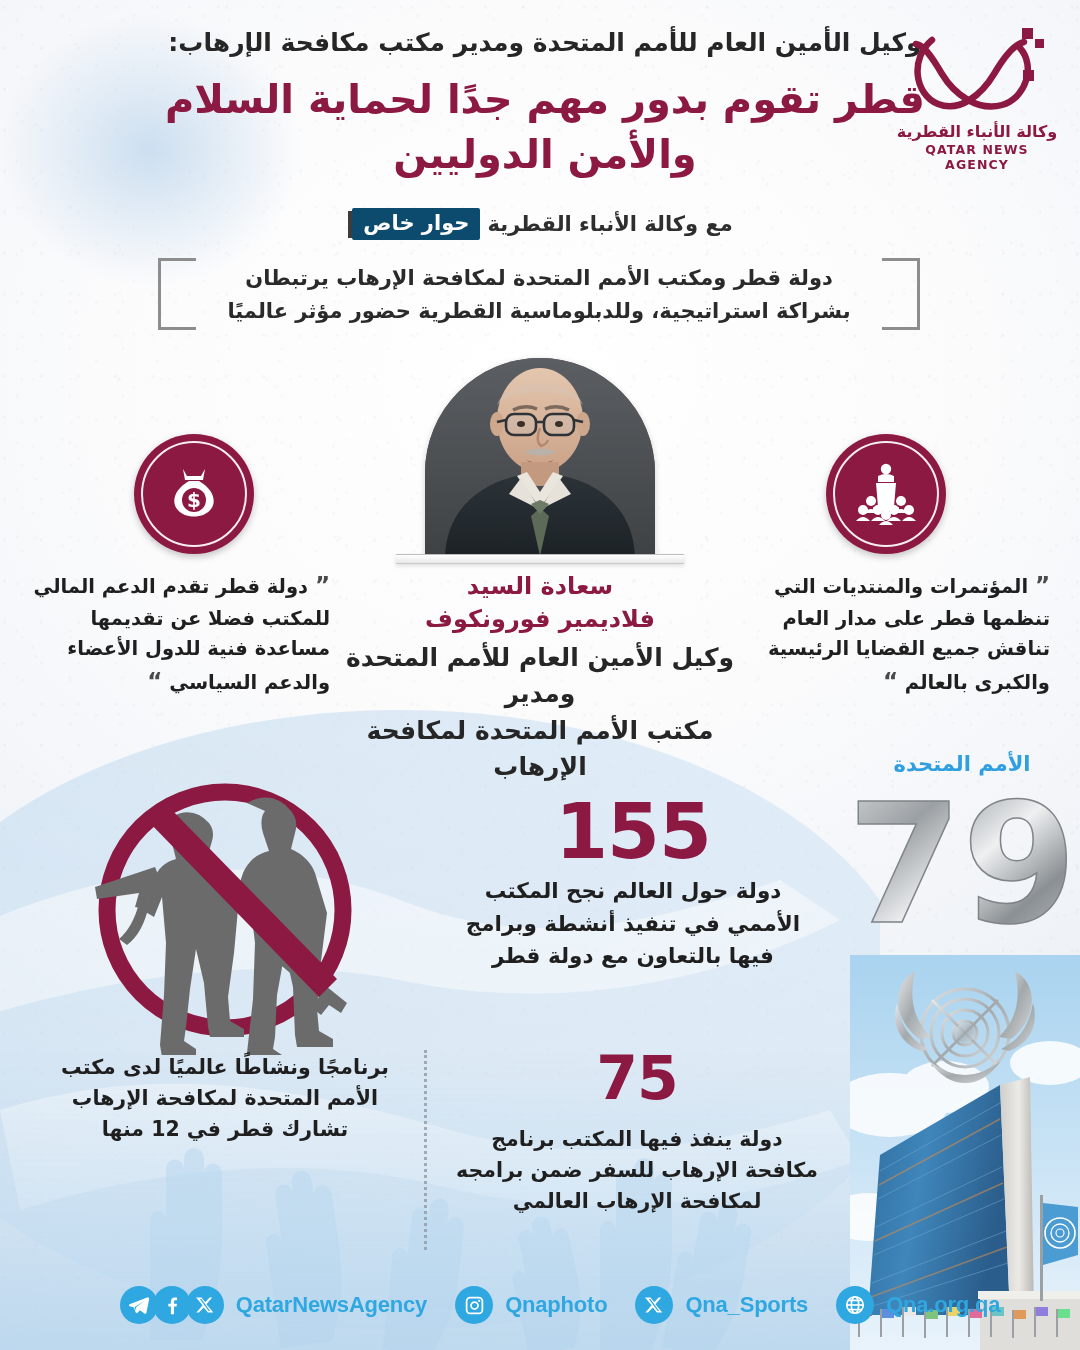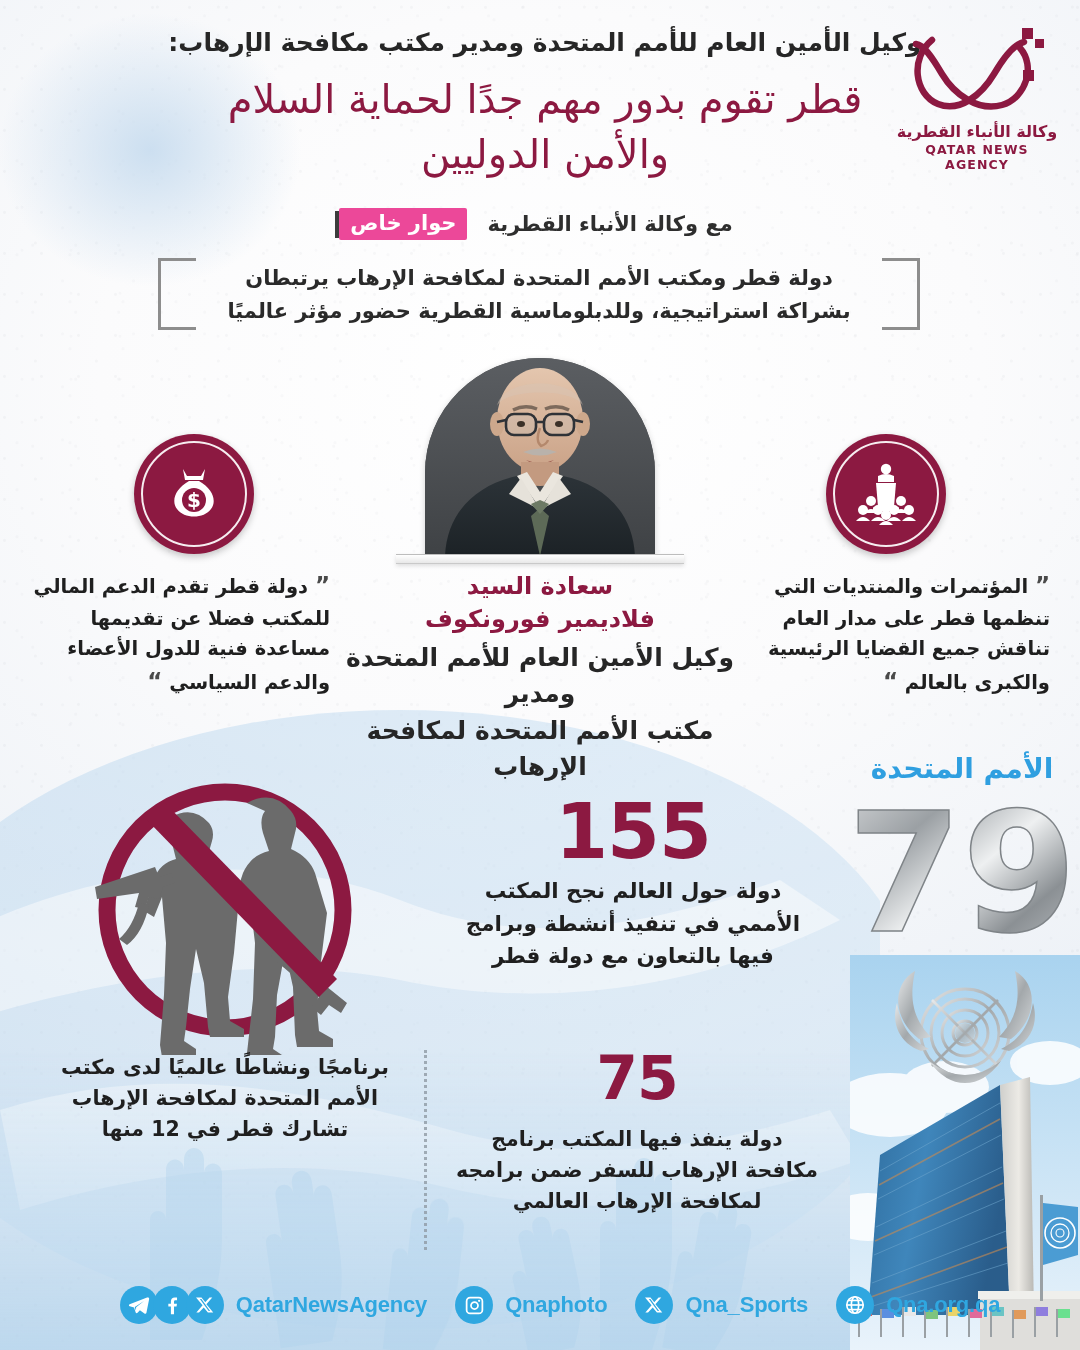--- a/index.html
+++ b/index.html
@@ -48,30 +48,30 @@
   .header { position:absolute; left:0; top:0; width:1080px; height:250px; }
 
   .kicker{
     position:absolute; right:150px; top:28px; width:770px;
     text-align:center; color:#262626;
     font-size:25px; font-weight:700; letter-spacing:-.2px;
   }
   .headline{
     position:absolute; right:150px; top:72px; width:770px;
     text-align:center; color:#8c1941;
-    font-size:40px; font-weight:400; line-height:1.38;
+    font-size:40px; font-weight:700; line-height:1.38;
   }
   .subtag{
     position:absolute; right:0; left:0; top:208px;
     display:flex; justify-content:center; align-items:center; gap:0;
   }
   .subtag .bar{ width:4px; height:27px; background:#3c3c3c; margin-left:8px; }
-  .subtag .plain{ color:#2e2e2e; font-size:21px; font-weight:700; padding:0 20px; }
+  .subtag .plain{ color:#2e2e2e; font-size:21px; font-weight:700; padding:0 7px; }
   .subtag .chip{
-    background:#ec4899; color:#ffffff; font-size:21px; font-weight:700;
+    background:#0c4a6e; color:#ffffff; font-size:21px; font-weight:700;
     padding:3px 11px 5px; border-radius:2px;
   }
 
   
   .qna-logo{ position:absolute; right:18px; top:18px; width:170px; height:160px; text-align:center; }
   .qna-mark{ width:150px; height:108px; margin:0 auto; display:block; }
   .qna-ar{ color:#8c1941; font-size:16px; font-weight:700; margin-top:-4px; letter-spacing:.2px;}
   .qna-en{ color:#8c1941; font-size:12.5px; font-weight:700; letter-spacing:1.1px; margin-top:1px;}
 
   
@@ -150,21 +150,21 @@
   .stat75 .stat-num{ font-size:60px; line-height:1; }
   .stat75 .stat-txt{ font-size:20.5px; margin-top:16px; }
 
   .vdivider{
     position:absolute; left:424px; top:1050px; width:0; height:200px;
     border-left:3px dotted #8f9aa4; opacity:.8;
   }
 
   
   .un79{ position:absolute; right:8px; top:752px; width:220px; height:200px; text-align:center; }
-  .un79 .label{ color:#2f9fe0; font-size:28px; font-weight:700; margin-bottom:-4px; }
+  .un79 .label{ color:#2f9fe0; font-size:21px; font-weight:700; margin-bottom:-4px; }
 
   
   .unbuilding{ position:absolute; right:0; top:955px; width:230px; height:395px; overflow:hidden; }
 
   
   .social{
     position:absolute; left:0; bottom:22px; width:1080px; height:46px;
     display:flex; align-items:center; justify-content:center; gap:0;
     direction:ltr;
     margin-left:20px;

